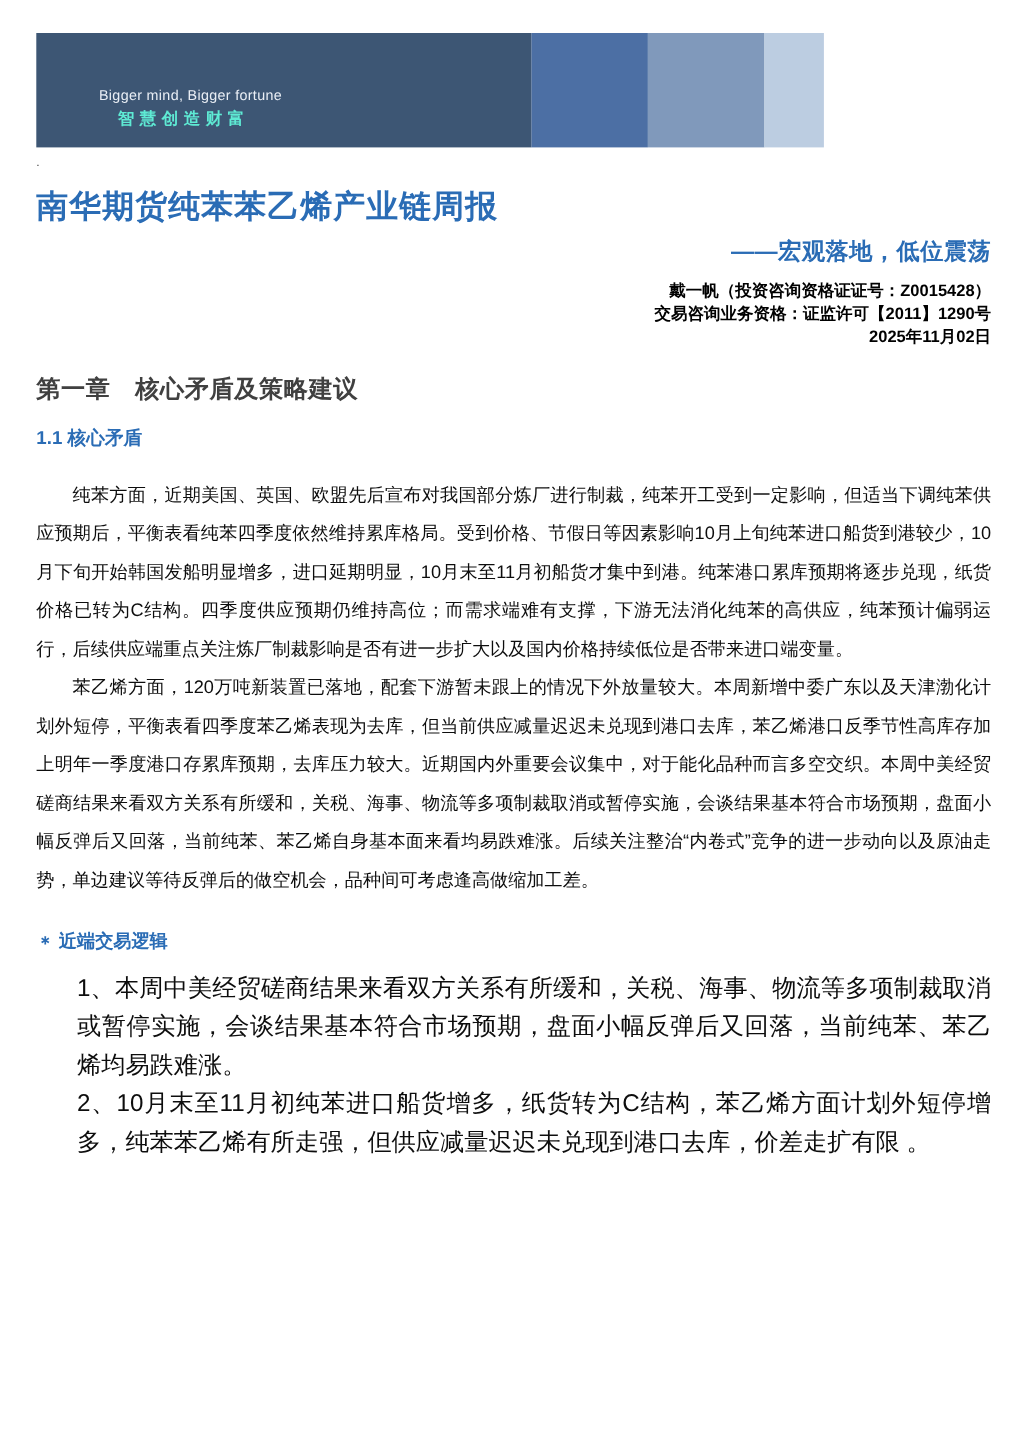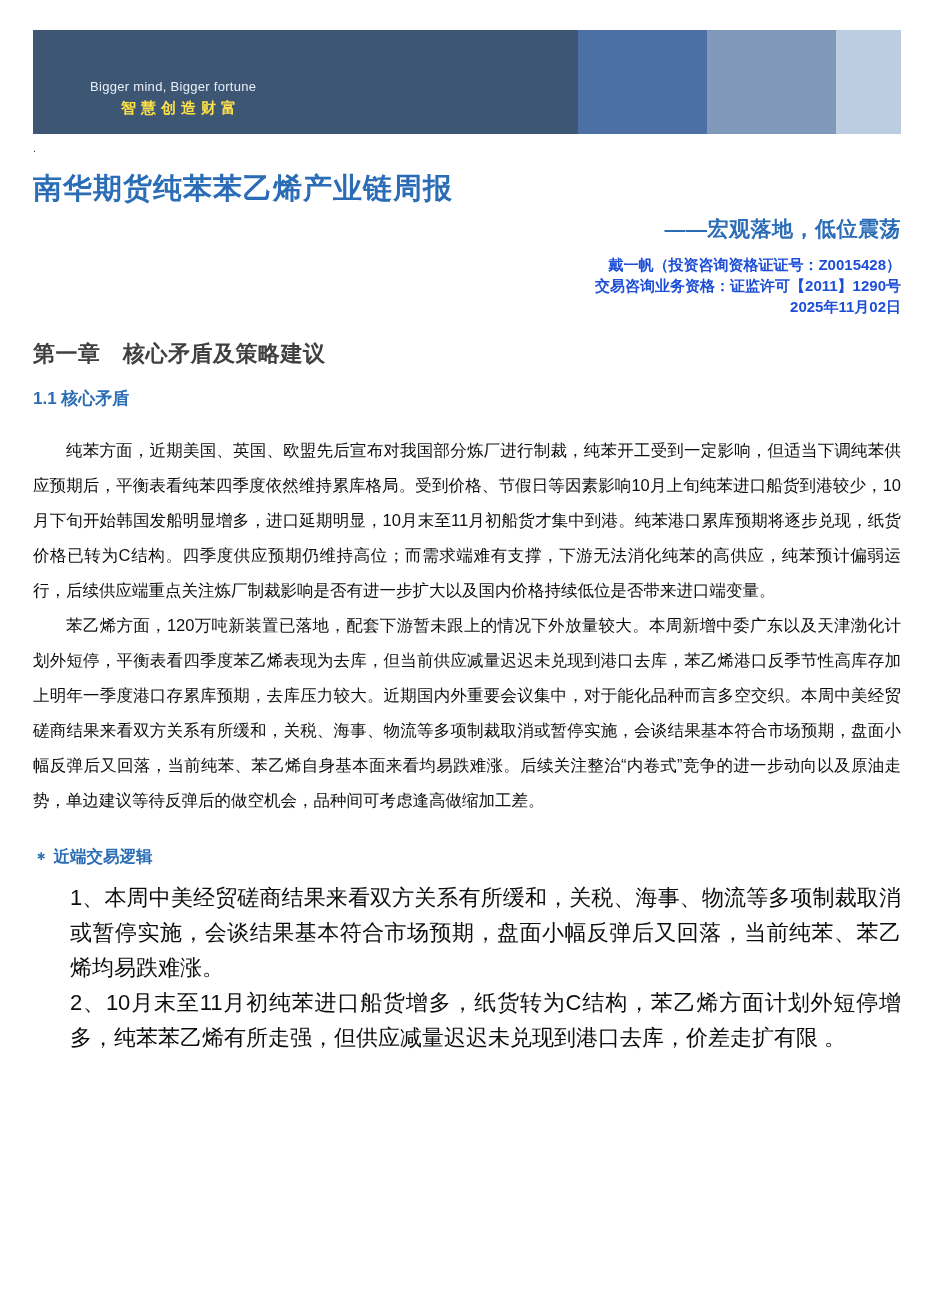--- a/index.html
+++ b/index.html
@@ -13,41 +13,41 @@
     width: 930px;
     height: 1303px;
     background: #ffffff;
     overflow: hidden;
   }
 
   
   .header-band {
     position: absolute;
     left: 33px; top: 30px;
-    width: 868px; height: 104px;
+    width: 716px; height: 104px;
     display: flex;
   }
   .band-dark   { width: 545px; height: 100%; position: relative; }
   .band-blue   { width: 129px; height: 100%; }
   .band-gray   { width: 129px; height: 100%; }
   .band-light  { width: 65px;  height: 100%; }
 
   .slogan-en {
     position: absolute;
     left: 57px; top: 49px;
     font-size: 13px;
     color: #e9eef5;
     letter-spacing: 0.3px;
   }
   .slogan-cn {
     position: absolute;
-    left: 88px; top: 69px;
+    left: 74px; top: 69px;
     font-size: 15px;
     font-weight: bold;
-    color: #fde047;
+    color: #5eead4;
     letter-spacing: 5px;
   }
 
   .logo-group {
     position: absolute;
     left: 694px; top: 30px;
     display: flex;
     align-items: center;
     gap: 8px;
   }
@@ -97,21 +97,21 @@
     margin-top: 6px;
     letter-spacing: 0.5px;
   }
   .meta-block {
     text-align: right;
     margin-top: 10px;
   }
   .meta-line {
     font-size: 15px;
     font-weight: bold;
-    color: #1d4ed8;
+    color: #000000;
     line-height: 21px;
   }
   .chapter-title {
     font-size: 22px;
     font-weight: bold;
     color: #404040;
     line-height: 30px;
     margin-top: 22px;
     letter-spacing: 0.5px;
   }

